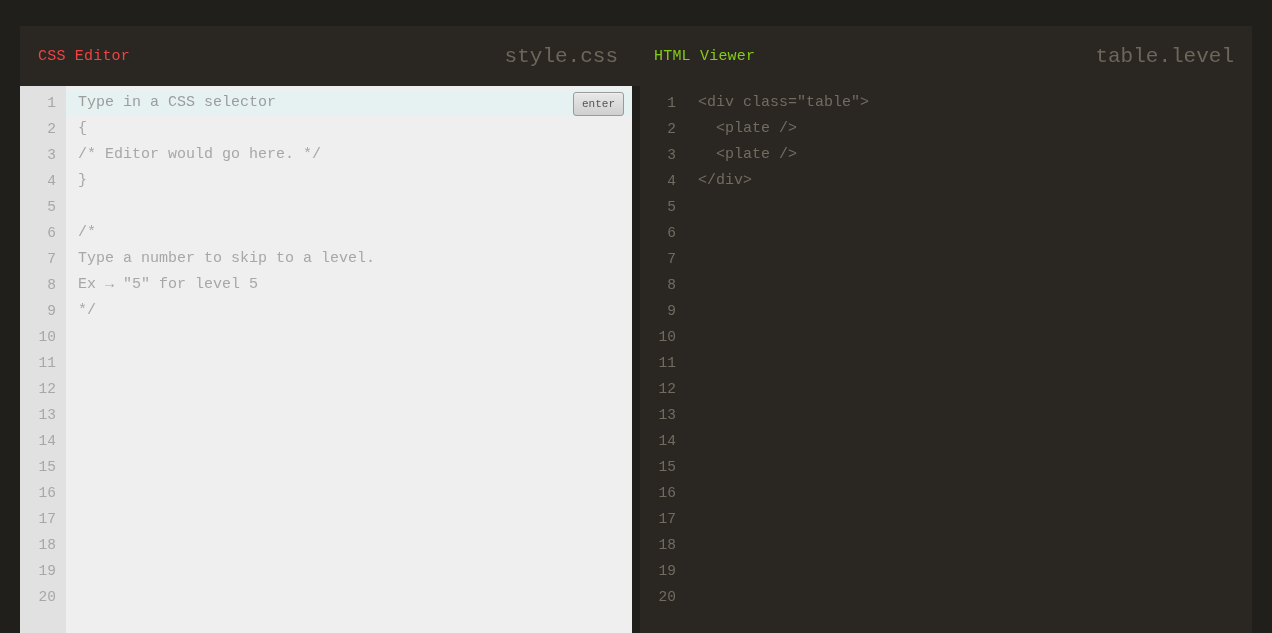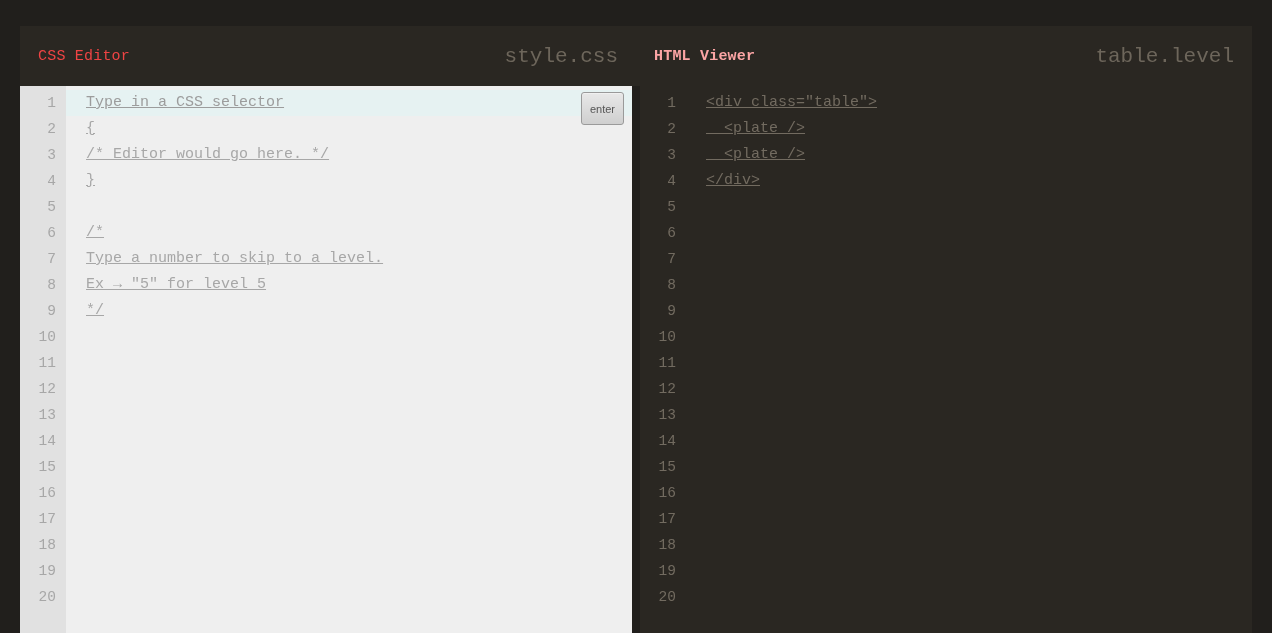--- a/index.html
+++ b/index.html
@@ -31,22 +31,21 @@
     align-items: center;
     justify-content: space-between;
     padding: 0 18px;
   }
   .header-title {
     color: #ef4444;
     font-size: 15px;
     letter-spacing: 0.2px;
   }
   .header-title.bright {
-    color: #fca5a5;
-    font-weight: bold;
+    color: #84cc16;
   }
   .header-file {
     color: #6d665b;
     font-size: 21px;
   }
   .panes {
     flex: 1;
     display: flex;
     overflow: hidden;
   }
@@ -81,38 +80,37 @@
   }
   .gutter.dark .ln { color: #726b60; }
   .code {
     flex: 1;
     padding-top: 4px;
     position: relative;
   }
   .line {
     height: 26px;
     line-height: 26px;
-    padding-left: 20px;
+    padding-left: 12px;
     white-space: pre;
     font-size: 15px;
     color: #a7a7a7;
-    text-decoration: underline;
   }
   .pane.right .line { color: #726b60; }
   .line.highlight {
     background: #e6f2f2;
     color: #9c9c9c;
   }
   .enter-btn {
     position: absolute;
     top: 6px;
     right: 8px;
-    height: 33px;
+    height: 24px;
     padding: 0 8px;
-    font-family: Liberation Sans, sans-serif;
+    font-family: Liberation Mono, monospace;
     font-size: 11px;
     color: #555;
     background: linear-gradient(#e8e8e8, #cfcfcf);
     border: 1px solid #9a9a9a;
     border-radius: 3px;
     cursor: pointer;
     line-height: 18px;
     box-shadow: 0 1px 0 rgba(255,255,255,0.4) inset;
   }
 </style>

